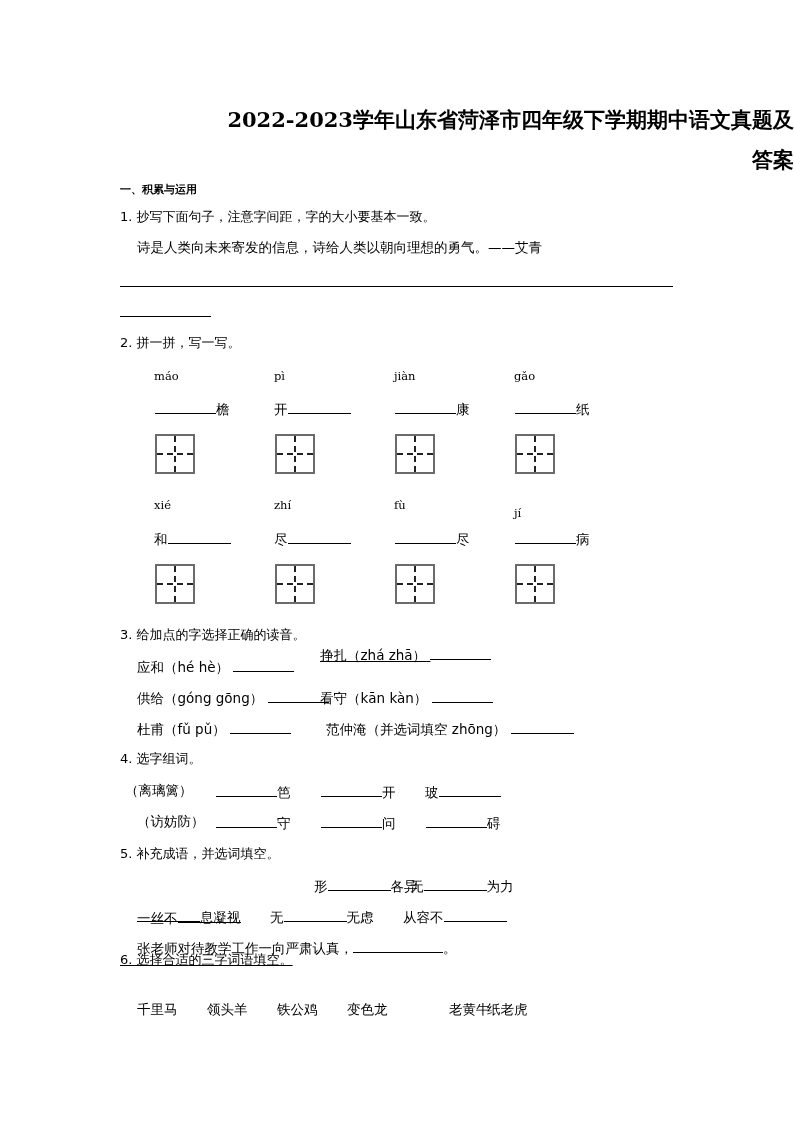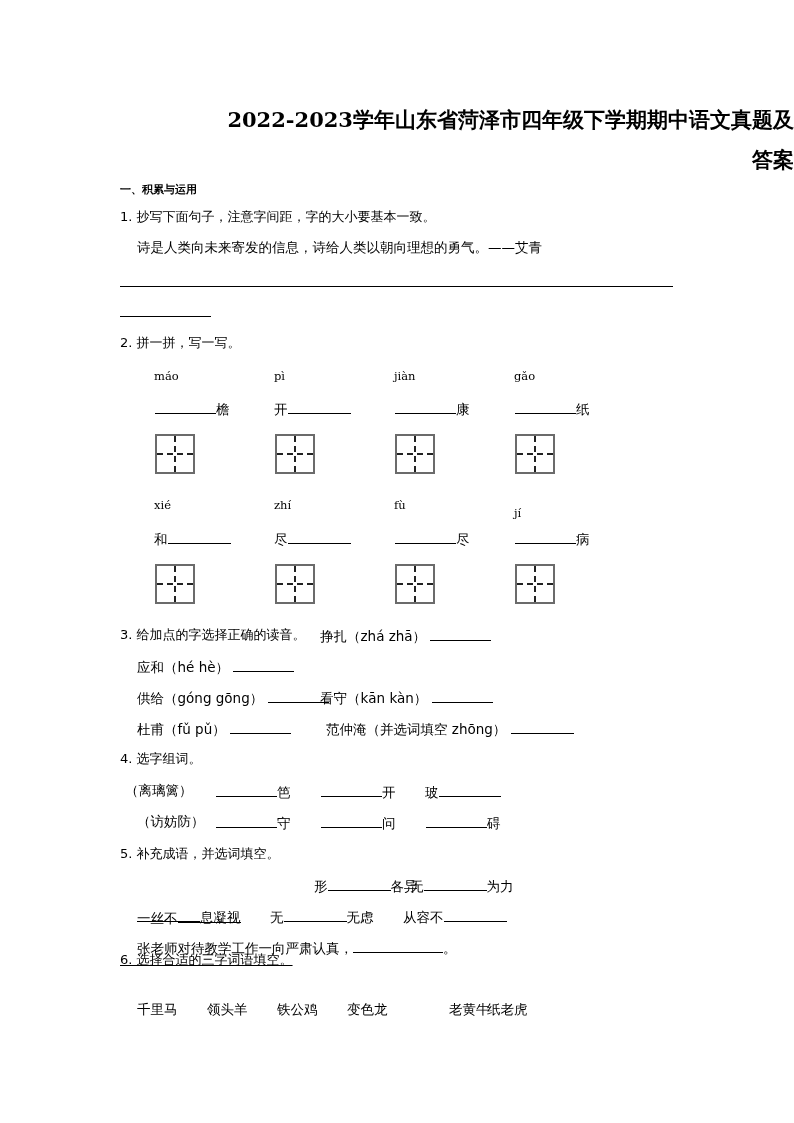--- a/index.html
+++ b/index.html
@@ -113,21 +113,21 @@
   </div>
 <div class="grid-box" style="left:515px; top:564px;">
     <div class="v"></div>
     <div class="h"></div>
   </div>
 
 <div class="abs q" style="left:120px; top:626px;">3. 给加点的字选择正确的读音。</div>
 <div class="abs txt" style="left:137px; top:657px;">
   <span>应和（hé hè）</span> <span class="uline" style="width:61px;"></span>
 </div>
-<div class="abs txt" style="left:320px; top:626px;">
+<div class="abs txt" style="left:320px; top:645px;text-decoration:underline;">
   <span>挣扎（zhá zhā）</span> <span class="uline" style="width:61px;"></span>
 </div>
 <div class="abs txt" style="left:137px; top:688px;">
   <span>供给（góng gōng）</span> <span class="uline" style="width:61px;"></span>
 </div>
 <div class="abs txt" style="left:320px; top:688px;">
   <span>看守（kān kàn）</span> <span class="uline" style="width:61px;"></span>
 </div>
 <div class="abs txt" style="left:137px; top:719px;">
   <span>杜甫（fǔ pǔ）</span> <span class="uline" style="width:61px;"></span>

